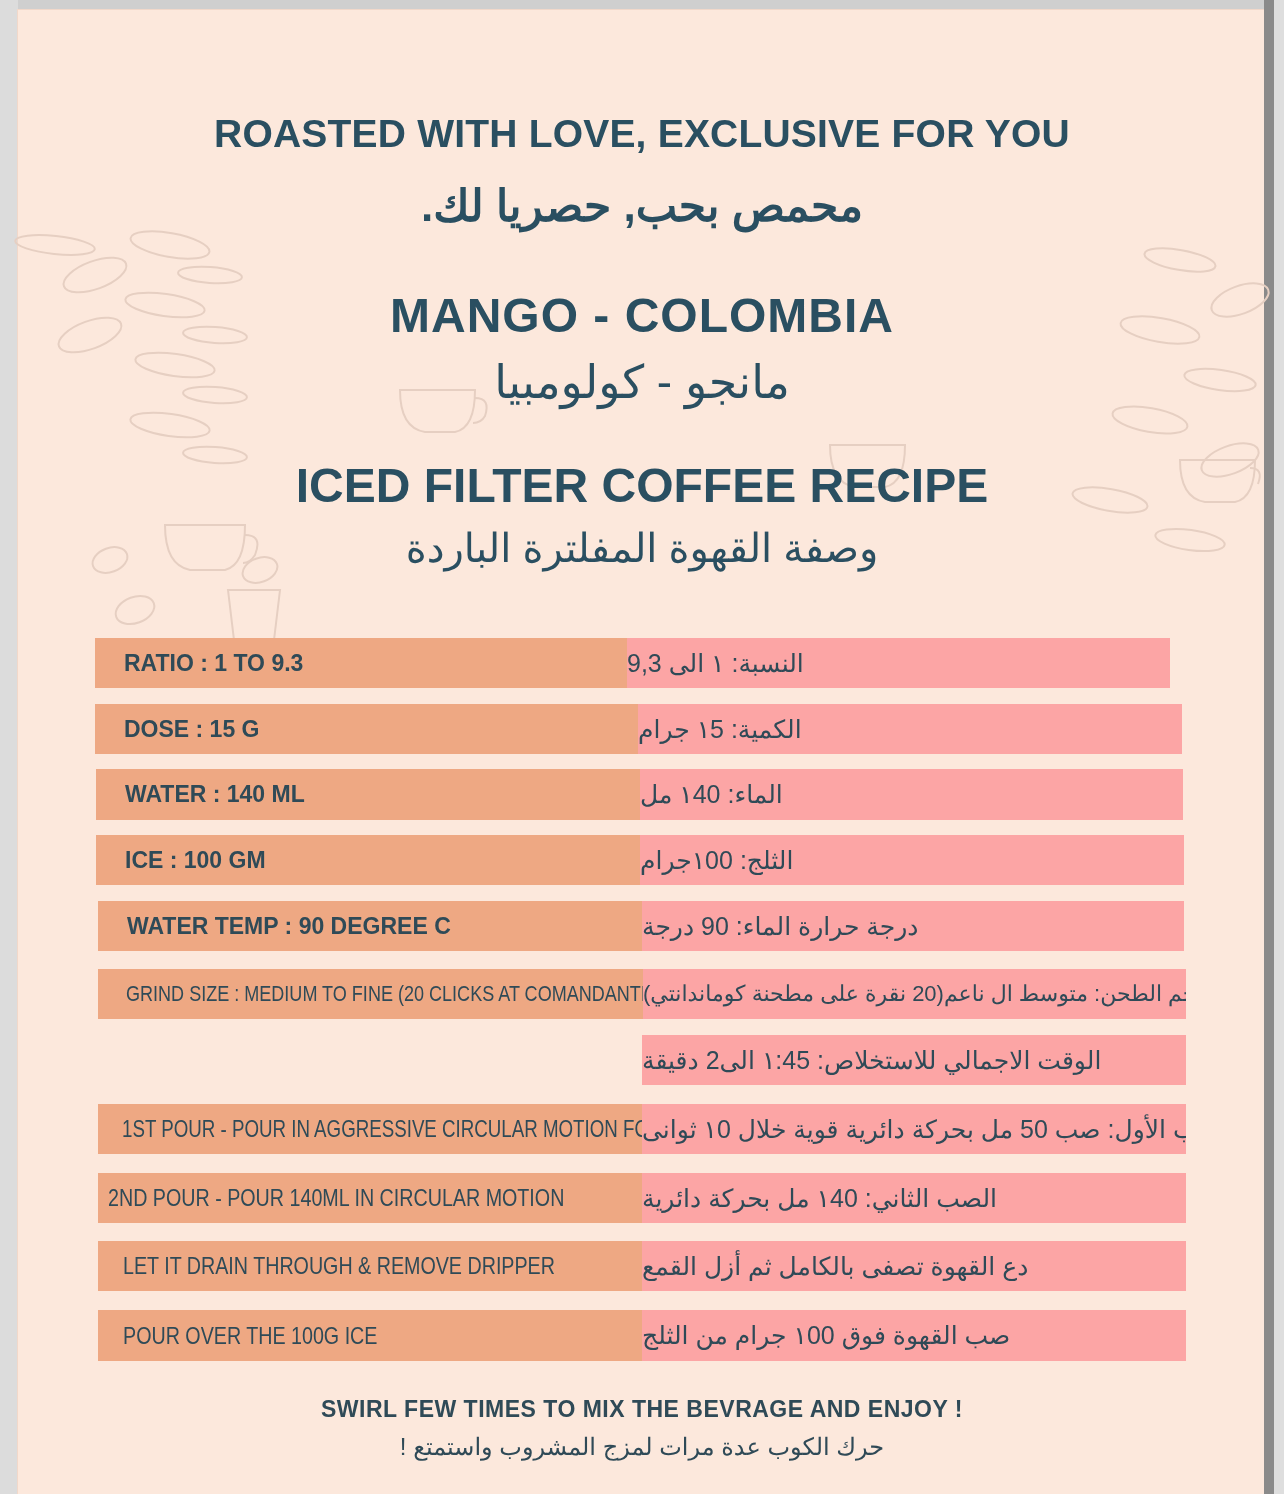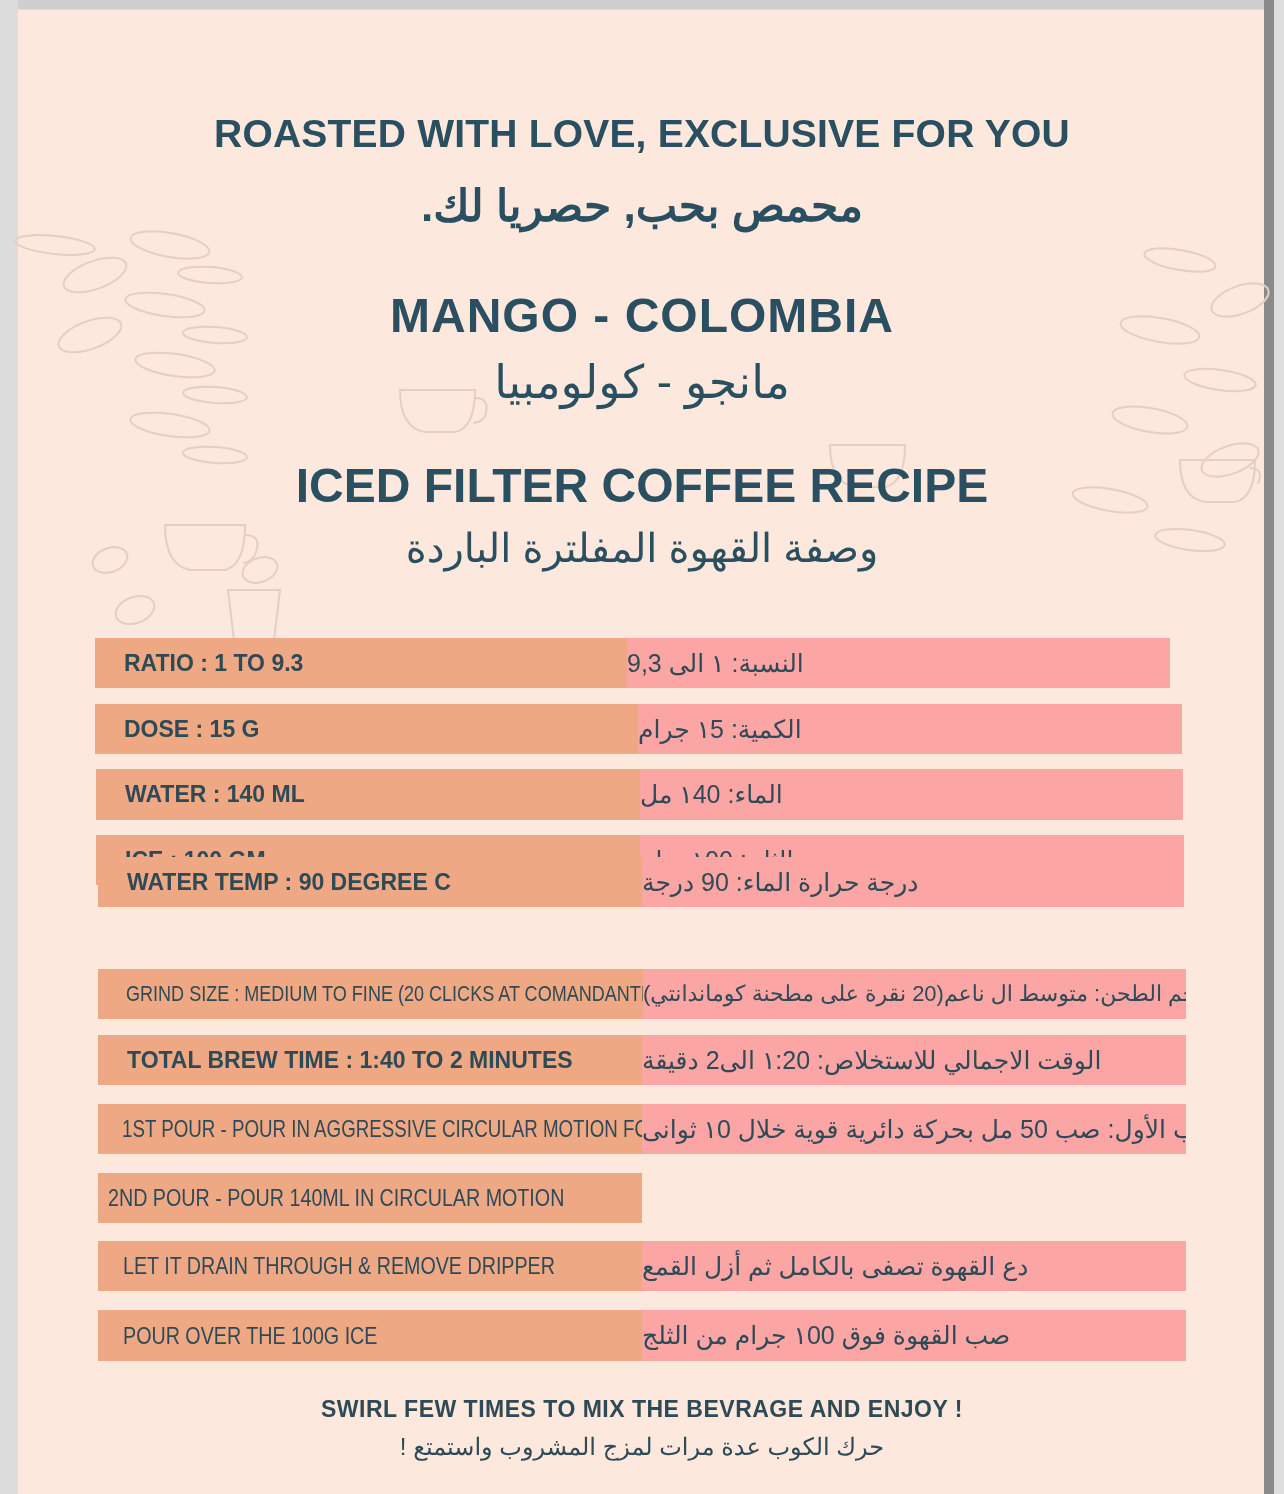--- a/index.html
+++ b/index.html
@@ -146,56 +146,56 @@
       </div>
   </div>
   <div class="row" style="top:835px;left:96px;width:1088px;">
     <div class="cell-en" style="left:0;width:544px;">
         <span>ICE : 100 GM</span>
       </div>
     <div class="cell-ar" style="left:544px;width:544px;">
         <span>الثلج: ١00جرام</span>
       </div>
   </div>
-  <div class="row" style="top:857px;left:98px;width:1086px;">
+  <div class="row" style="top:901px;left:98px;width:1086px;">
     <div class="cell-en" style="left:0;width:544px;">
         <span>WATER TEMP :  90 DEGREE C</span>
       </div>
     <div class="cell-ar" style="left:544px;width:542px;">
         <span>درجة حرارة الماء:  90 درجة</span>
       </div>
   </div>
   <div class="row" style="top:969px;left:98px;width:1088px;">
     <div class="cell-en" style="left:0;width:545px;padding-left:28px;">
         <span class="narrow2" style="font-size:22px;">GRIND SIZE :  MEDIUM TO FINE (20 CLICKS AT COMANDANTE )</span>
       </div>
     <div class="cell-ar" style="left:545px;width:543px;padding-right:26px;font-size:22px;">
         <span>حجم الطحن:  متوسط ال ناعم(20 نقرة على مطحنة كوماندانتي)</span>
       </div>
   </div>
   <div class="row" style="top:1035px;left:98px;width:1088px;">
-    <div class="cell-en" style="left:0;width:544px;">
-        <span>TOTAL BREW TIME : 1:40 TO 2 MINUTES</span>
-      </div>
     <div class="cell-ar" style="left:544px;width:544px;padding-right:26px;">
-        <span>الوقت الاجمالي للاستخلاص: ١:20 الى2 دقيقة</span>
+        <span>الوقت الاجمالي للاستخلاص: ١:45 الى2 دقيقة</span>
       </div>
   </div>
   <div class="row" style="top:1104px;left:98px;width:1088px;">
     <div class="cell-en" style="left:0;width:544px;padding-left:24px;">
         <span class="narrow" style="font-size:24px;">1ST POUR - POUR IN AGGRESSIVE CIRCULAR MOTION FOR 50ML WITHIN 10 SECS</span>
       </div>
     <div class="cell-ar" style="left:544px;width:544px;padding-right:22px;">
         <span>الصب الأول: صب 50 مل بحركة دائرية قوية خلال ١0 ثوانى</span>
       </div>
   </div>
   <div class="row" style="top:1173px;left:98px;width:1088px;">
     <div class="cell-en" style="left:0;width:544px;padding-left:10px;">
         <span class="narrow2" style="font-size:24px;">2ND POUR - POUR 140ML IN CIRCULAR MOTION</span>
       </div>
+    <div class="cell-ar" style="left:544px;width:544px;padding-right:28px;">
+        <span>الصب الثاني: ١40 مل بحركة دائرية</span>
+      </div>
   </div>
   <div class="row" style="top:1241px;left:98px;width:1088px;">
     <div class="cell-en" style="left:0;width:638px;padding-left:25px;">
         <span class="narrow2" style="font-size:24px;">LET IT DRAIN THROUGH &amp; REMOVE DRIPPER</span>
       </div>
     <div class="cell-ar" style="left:544px;width:544px;padding-right:24px;">
         <span>دع القهوة تصفى بالكامل ثم أزل القمع</span>
       </div>
   </div>
   <div class="row" style="top:1310px;left:98px;width:1088px;height:51px;">

